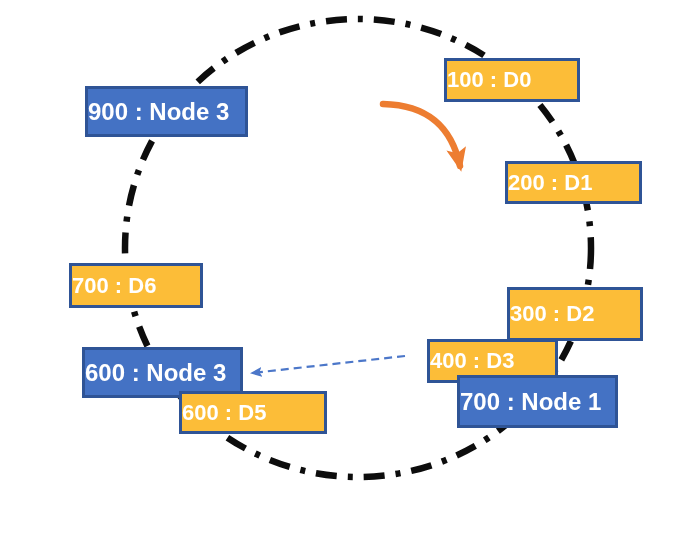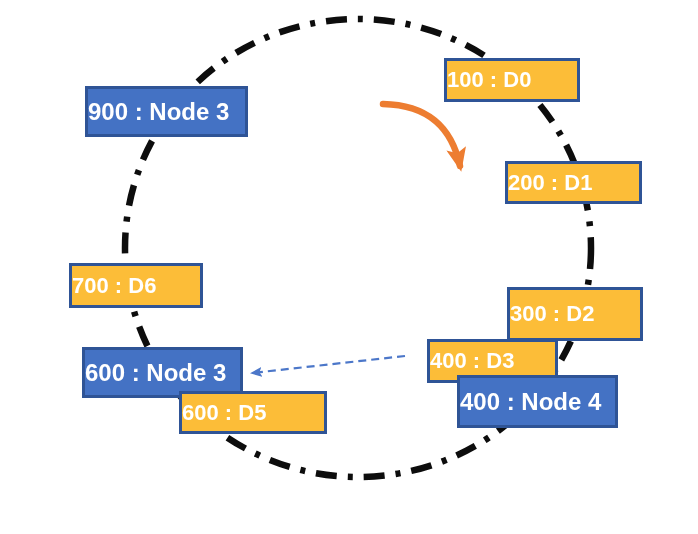--- a/index.html
+++ b/index.html
@@ -95,21 +95,21 @@
 
   <div class="box data" style="left:507px; top:287px; width:136px; height:54px;">
     <span>300 : D2</span>
   </div>
 
   <div class="box data" style="left:407px; top:339px; width:131px; height:44px;margin-left:20px;">
     <span>400 : D3</span>
   </div>
 
   <div class="box node" style="left:457px; top:375px; width:161px; height:53px;">
-    <span>400 : Node 4</span>
+    <span>700 : Node 1</span>
   </div>
 
   <div class="box node" style="left:82px; top:347px; width:161px; height:51px;">
     <span>600 : Node 3</span>
   </div>
 
   <div class="box data" style="left:179px; top:391px; width:148px; height:43px;">
     <span>600 : D5</span>
   </div>
 

